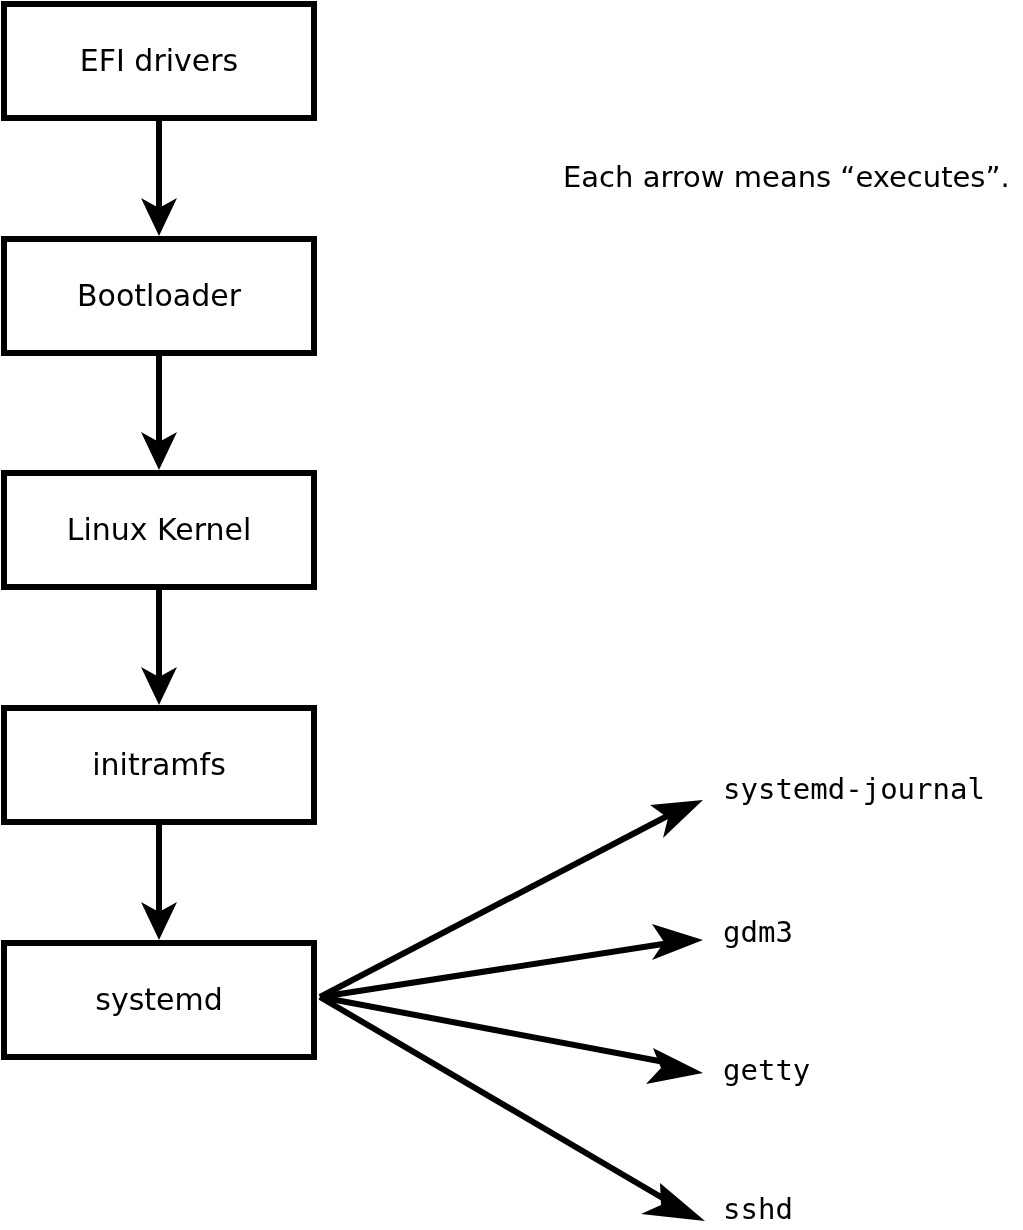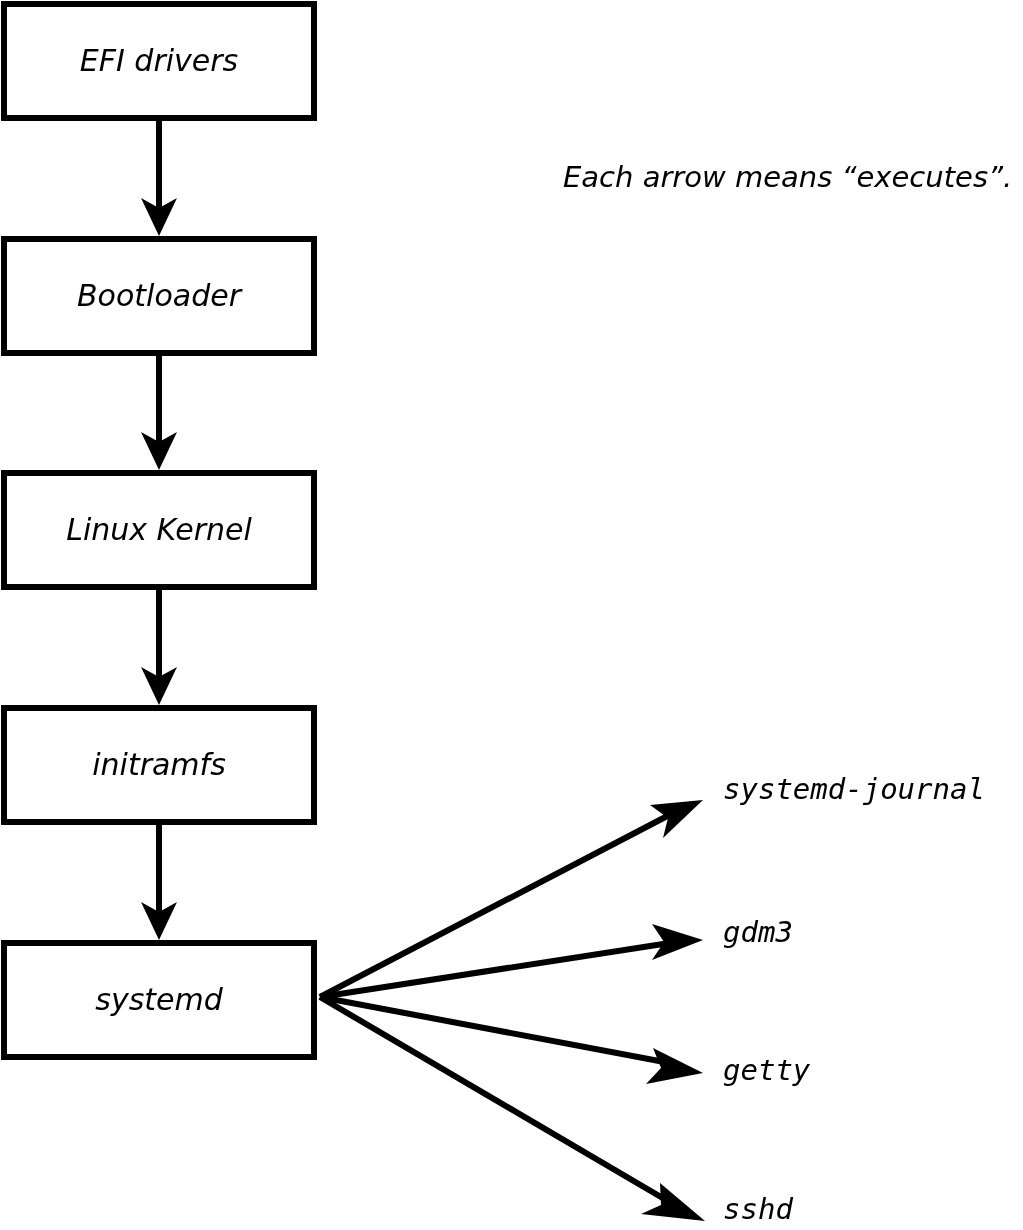--- a/index.html
+++ b/index.html
@@ -7,21 +7,20 @@
     padding: 0;
     background: #ffffff;
   }
   #stage {
     position: relative;
     width: 1023px;
     height: 1230px;
     background: #ffffff;
     overflow: hidden;
     font-family: "DejaVu Sans", sans-serif;
-    font-style: italic;
   }
   #diagram-svg {
     position: absolute;
     left: 0;
     top: 0;
     width: 1023px;
     height: 1230px;
   }
   .chain-box-label {
     font-family: "DejaVu Sans", sans-serif;

